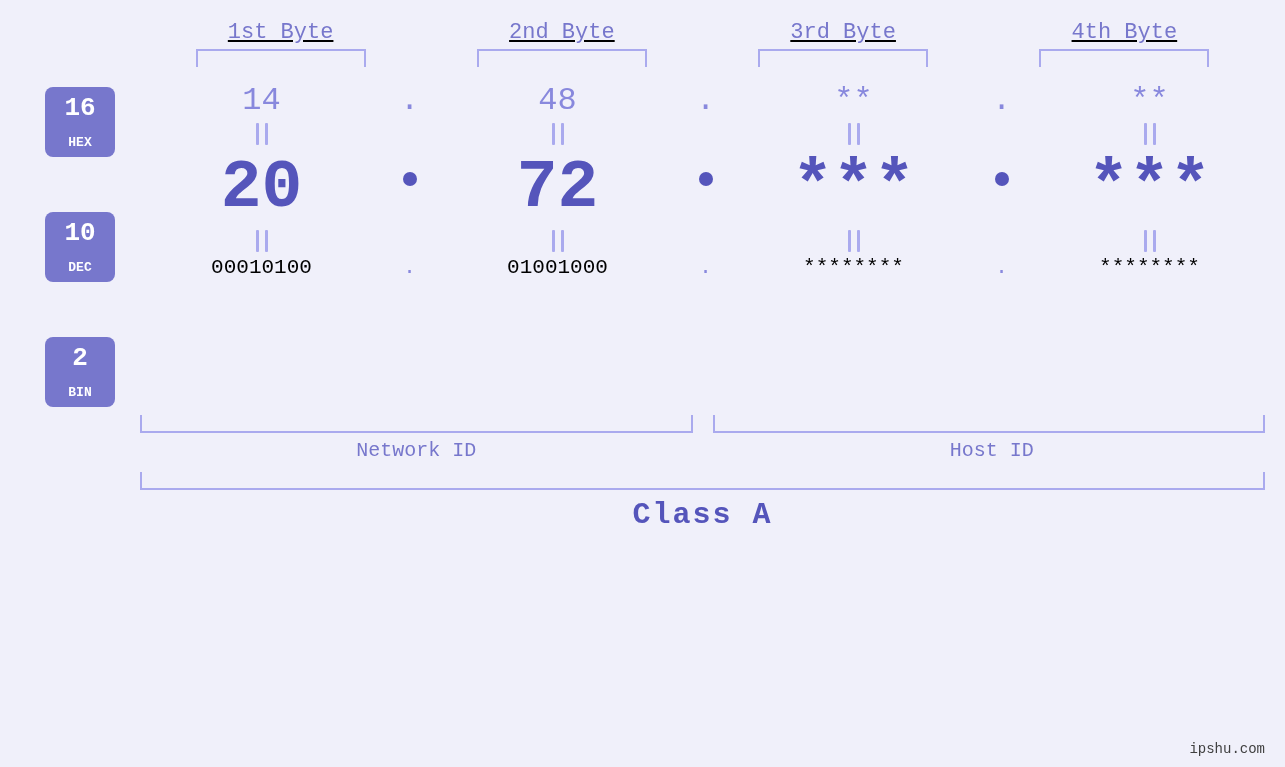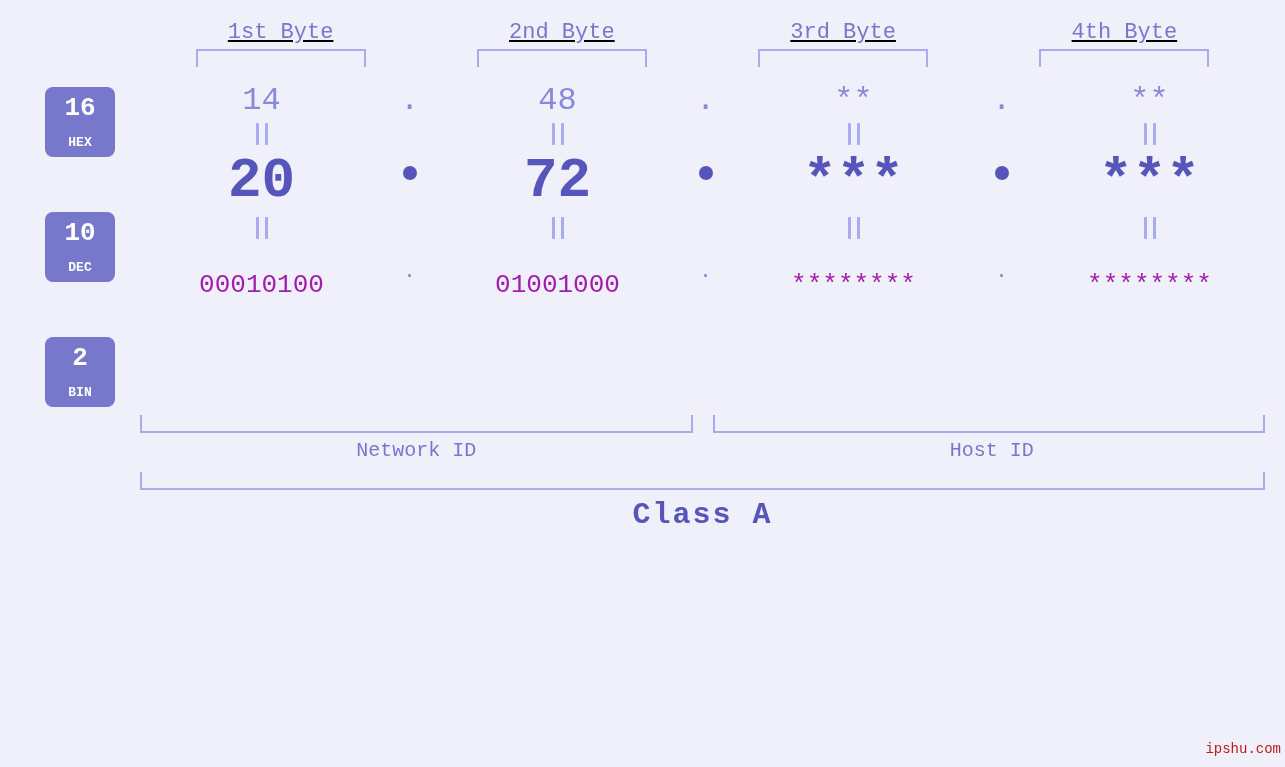--- a/index.html
+++ b/index.html
@@ -190,39 +190,38 @@
     .parallel-line {
       width: 3px;
       height: 22px;
       background-color: #aaaaee;
       border-radius: 1px;
     }
 
     
     .dec-value {
       color: #5555bb;
-      font-size: 56px;
+      font-size: 68px;
       font-family: 'Courier New', Courier, monospace;
       font-weight: bold;
     }
 
     .dot-dec-circle {
       width: 14px;
       height: 14px;
       border-radius: 50%;
       background-color: #5555bb;
       margin-bottom: 5px;
     }
 
     
     .bin-value {
-      color: #a21caf;
-      font-size: 26px;
-      font-family: 'Courier New', Courier, monospace;
-      margin-top: 27px;
+      color: #000000;
+      font-size: 21px;
+      font-family: 'Courier New', Courier, monospace;
     }
 
     .dot-bin {
       color: #8888dd;
       font-size: 21px;
     }
 
     
     .bottom-section {
       width: 100%;
@@ -305,22 +304,22 @@
       font-size: 30px;
       font-family: 'Courier New', Courier, monospace;
       font-weight: bold;
       letter-spacing: 2px;
     }
 
     
     .watermark {
       position: absolute;
       bottom: 10px;
-      right: 4px;
-      color: #b91c1c;
+      right: 20px;
+      color: #404040;
       font-size: 14px;
       font-family: 'Courier New', Courier, monospace;
     }
   </style>
 </head>
 <body>
 
 <div class="main-container">
 
   <div class="byte-headers">

